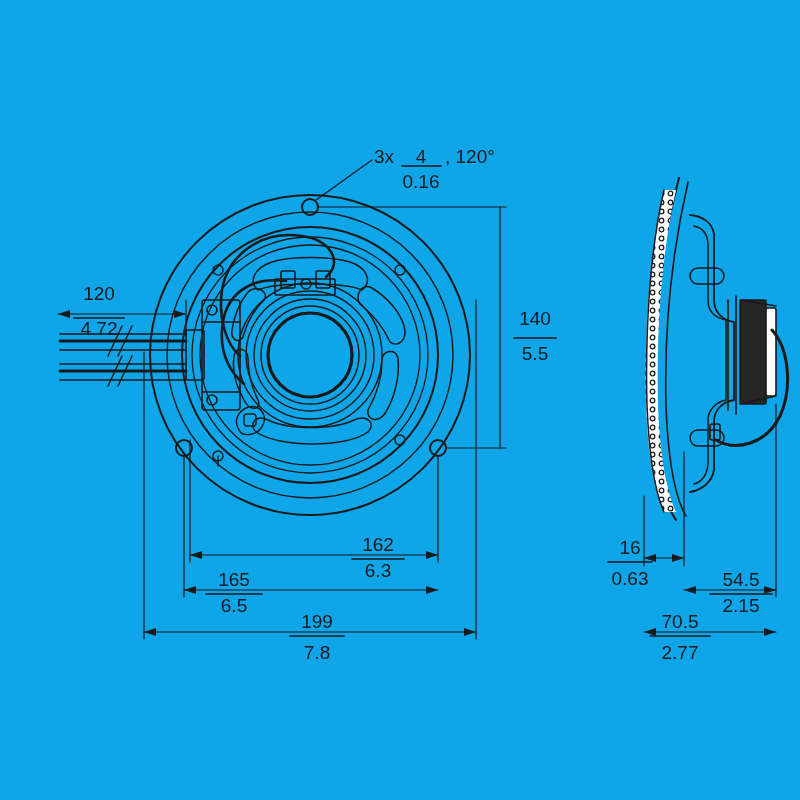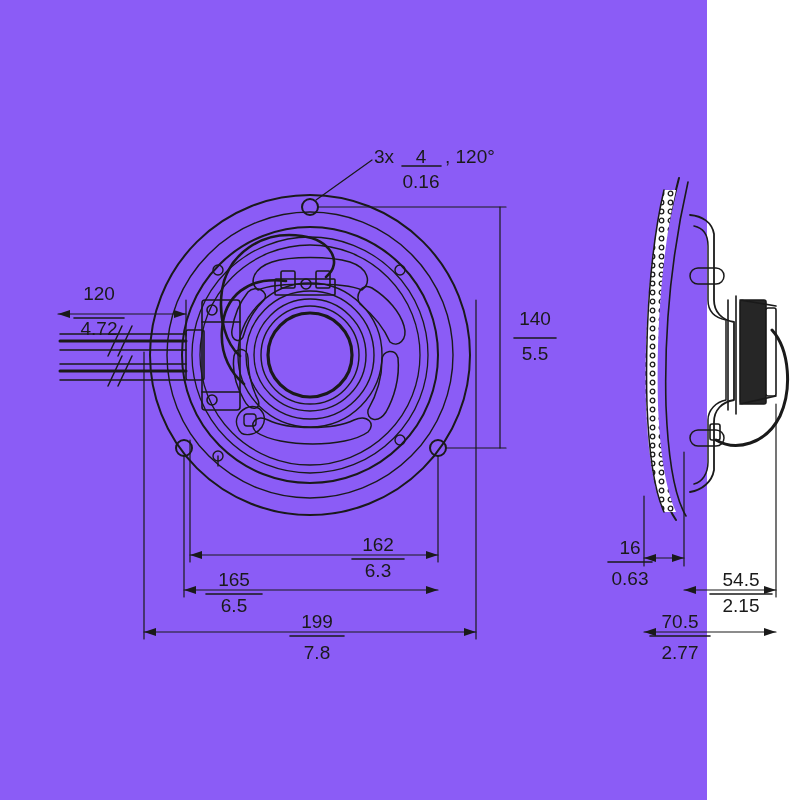--- a/index.html
+++ b/index.html
@@ -1,18 +1,18 @@
 <!DOCTYPE html>
 <html><head>
 <meta charset="utf-8">
 <style>
   html,body{margin:0;padding:0;background:#ffffff;}
   body{width:800px;height:800px;overflow:hidden;
        font-family:"Liberation Sans","DejaVu Sans",sans-serif;}
-  #sheet{position:relative;width:707px;height:800px;background:#8b5cf6;}
+  #sheet{position:relative;width:800px;height:800px;background:#0ea5e9;}
   svg#drawing{position:absolute;left:0;top:0;width:800px;height:800px;display:block;}
   .dimtxt{font-family:"Liberation Sans","DejaVu Sans",sans-serif;
           font-size:19px;fill:#1a1a1a;}
 </style>
 </head>
 <body>
 
 <div id="sheet">
   <svg id="drawing" viewBox="0 0 800 800">
     <defs>

